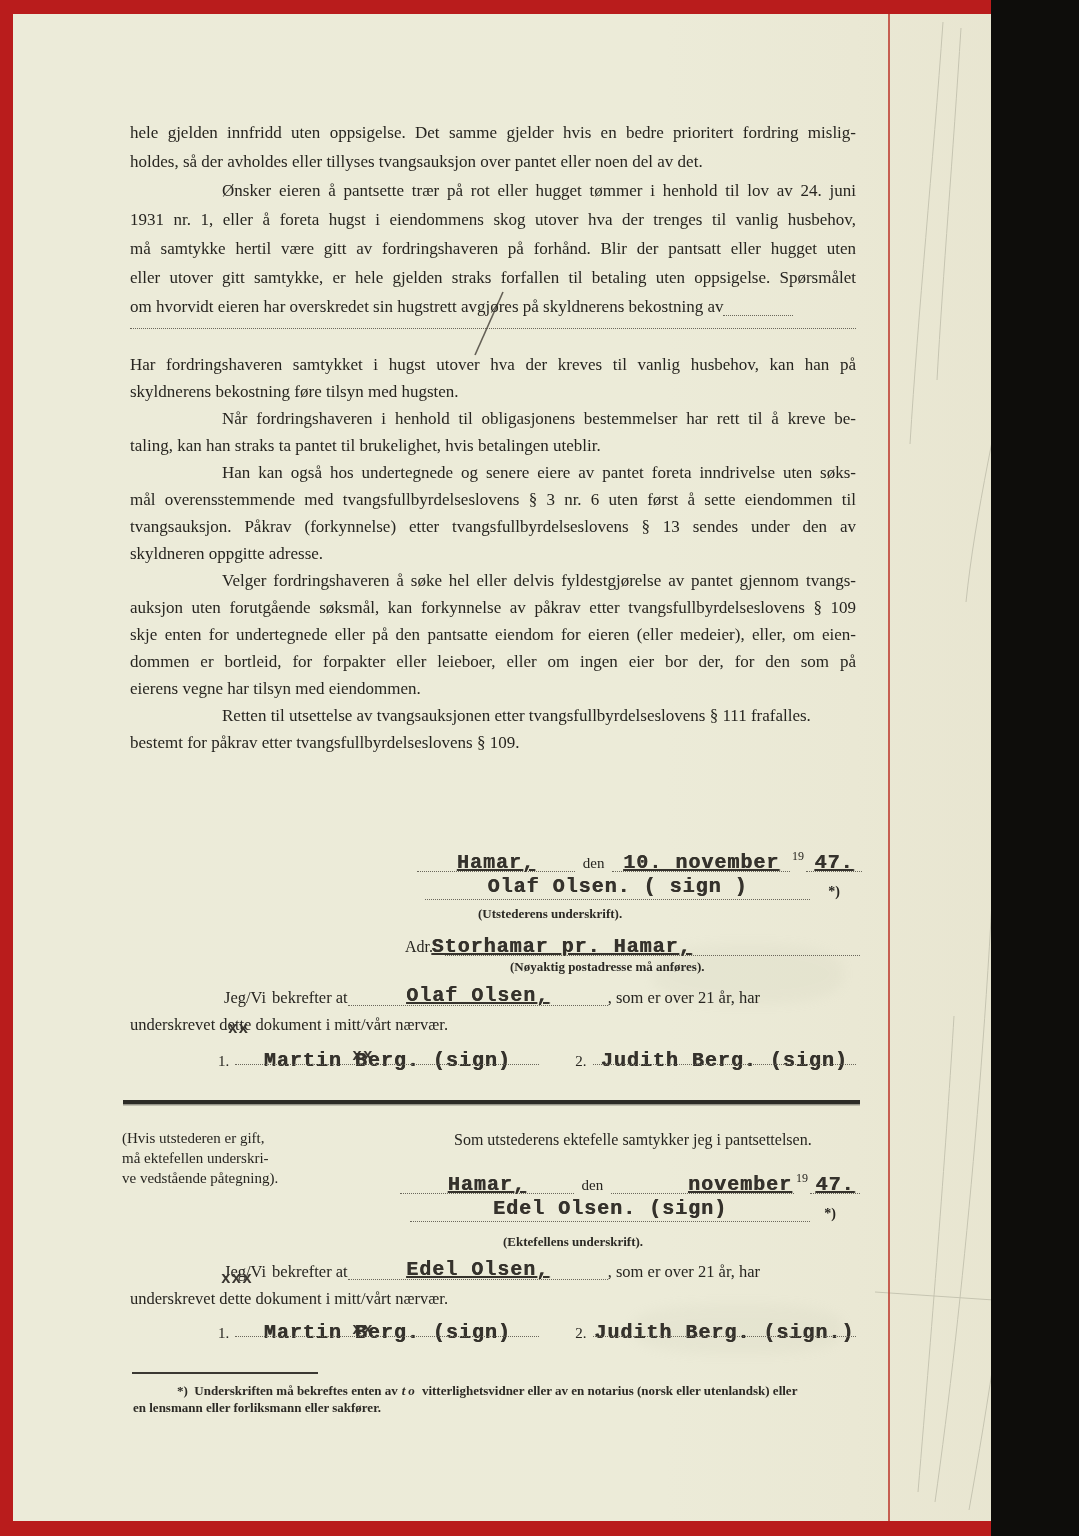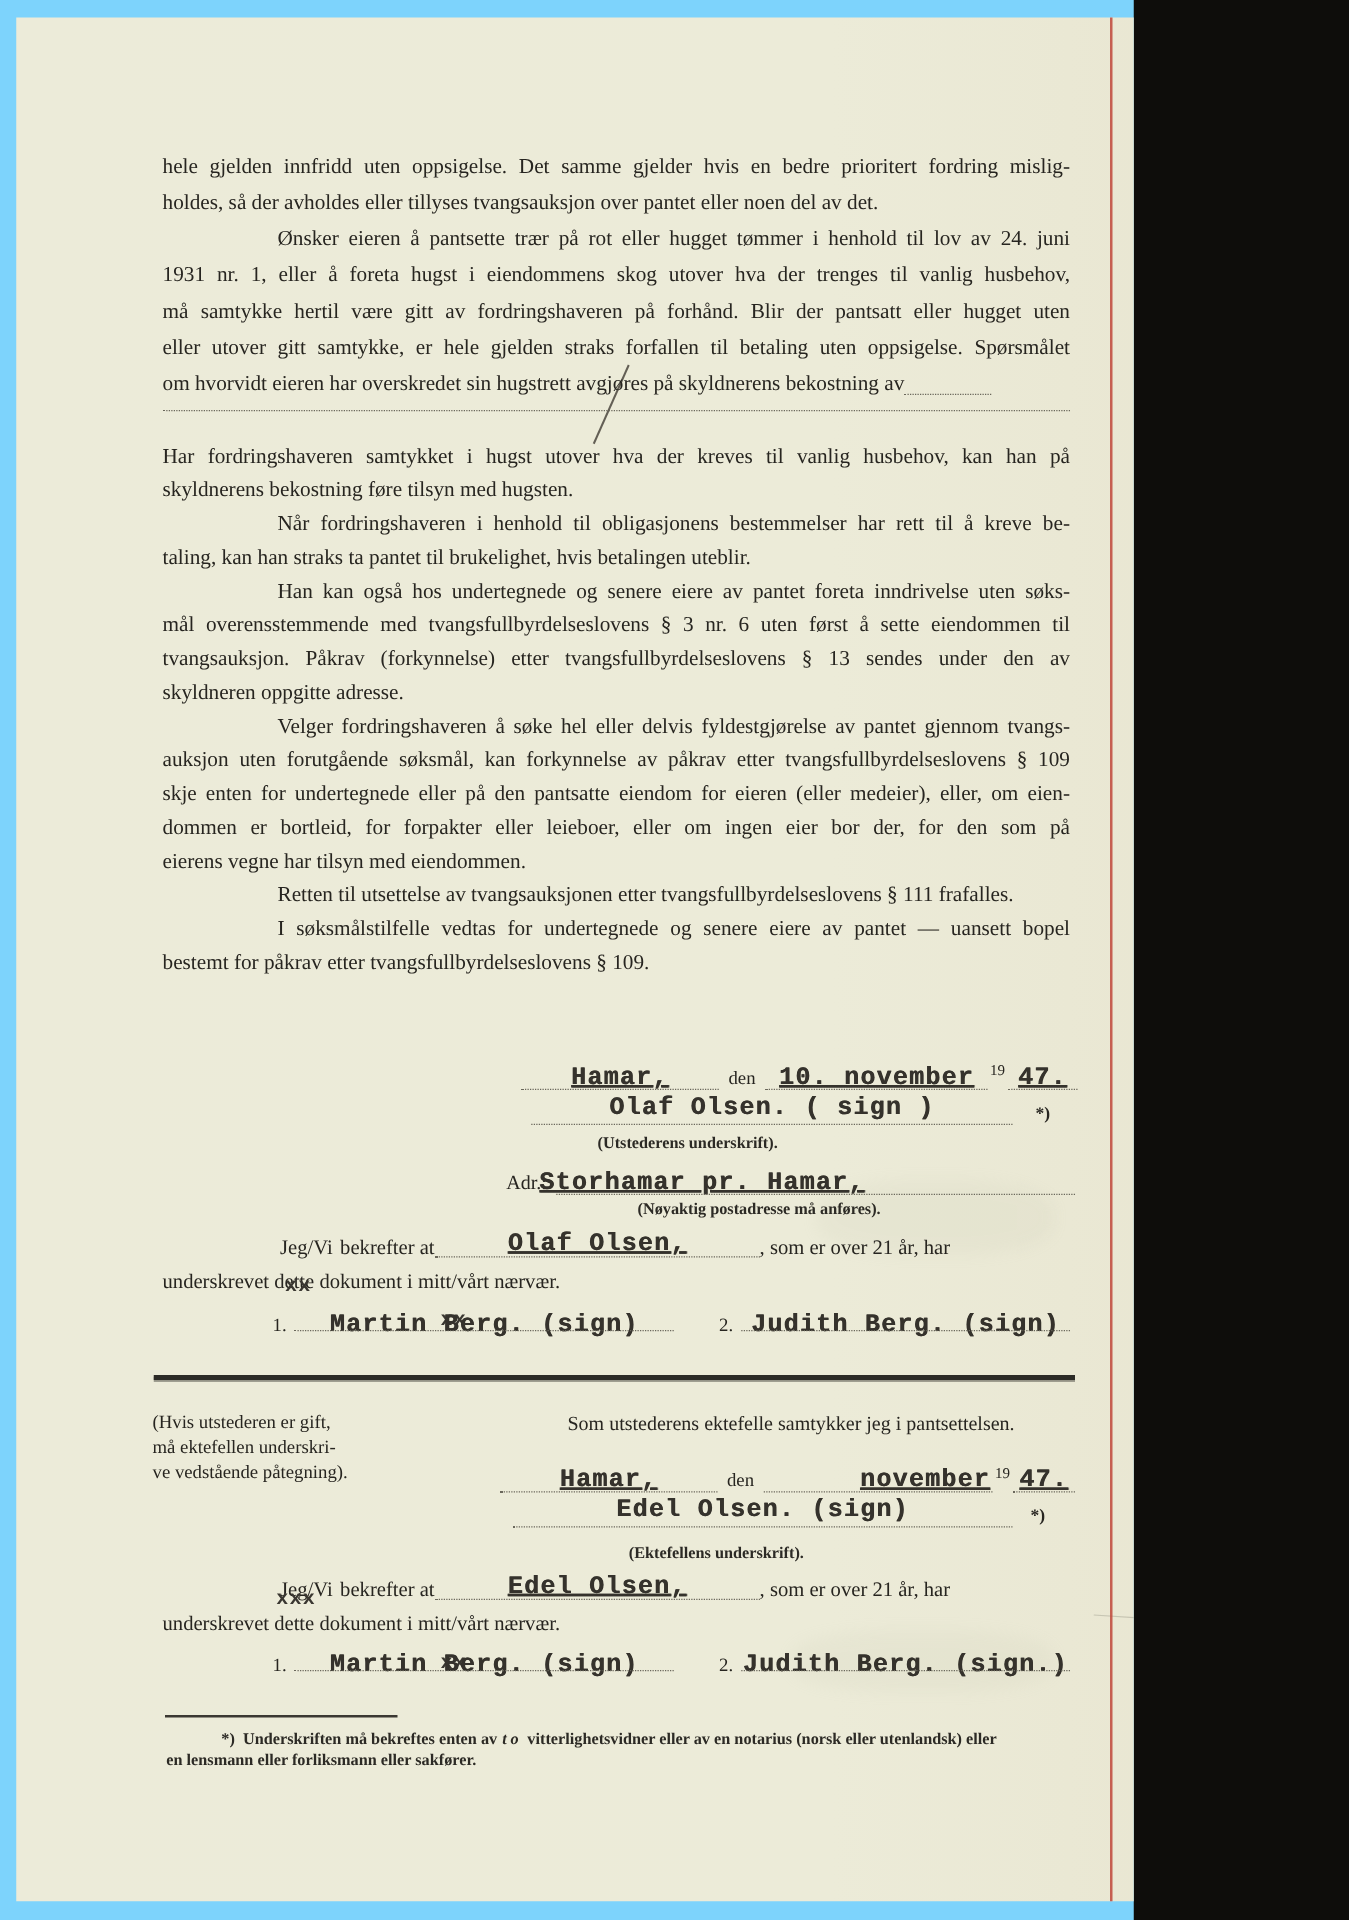--- a/index.html
+++ b/index.html
@@ -1,18 +1,18 @@
 <!DOCTYPE html>
 <html><head>
 <meta charset="utf-8">
 <style>
   html,body { margin:0; padding:0; background:#0e0d0b; }
   .scan {
-    position:relative; width:907px; height:1536px; overflow:hidden;
-    background:#7dd3fc;
+    position:relative; width:991px; height:1536px; overflow:hidden;
+    background:#b91c1c;
     font-family:"Liberation Serif","DejaVu Serif",serif;
   }
   .page {
     position:absolute; left:13px; top:14px; width:1052px; height:1507px;
     background:linear-gradient(90deg,#ecebd9 0%, #ecebd8 62%, #eae8d4 80%, #e7e4cf 100%);
     color:#272520;
   }
   .redline {
     position:absolute; left:875px; top:0; width:2px; height:100%;
     background:#c0473a; opacity:.85;
@@ -156,23 +156,20 @@
       <div class="para indent">
           <div class="tline">Velger fordringshaveren å søke hel eller delvis fyldestgjørelse av pantet gjennom tvangs-</div>
           <div class="tline">auksjon uten forutgående søksmål, kan forkynnelse av påkrav etter tvangsfullbyrdelseslovens § 109</div>
           <div class="tline">skje enten for undertegnede eller på den pantsatte eiendom for eieren (eller medeier), eller, om eien-</div>
           <div class="tline">dommen er bortleid, for forpakter eller leieboer, eller om ingen eier bor der, for den som på</div>
           <div class="tline lastline">eierens vegne har tilsyn med eiendommen.</div>
         </div>
       <div class="para indent">
           <div class="tline lastline">Retten til utsettelse av tvangsauksjonen etter tvangsfullbyrdelseslovens § 111 frafalles.</div>
         </div>
-      <div class="para indent">
-          <div class="tline">I søksmålstilfelle vedtas for undertegnede og senere eiere av pantet — uansett bopel</div>
-        </div>
       <div class="tline lastline">bestemt for påkrav etter tvangsfullbyrdelseslovens § 109.</div>
     </div>
 
     <div class="absrow" style="left:404px; top:826px; width:445px; height:32px;">
       <span class="fill" style="flex:1.6;">
         <span class="typed bigtyped">Hamar,</span>
       </span>
       <span class="lbl pt">den</span>
       <span class="fill" style="flex:1.8;">
         <span class="typed bigtyped">10. november</span>

